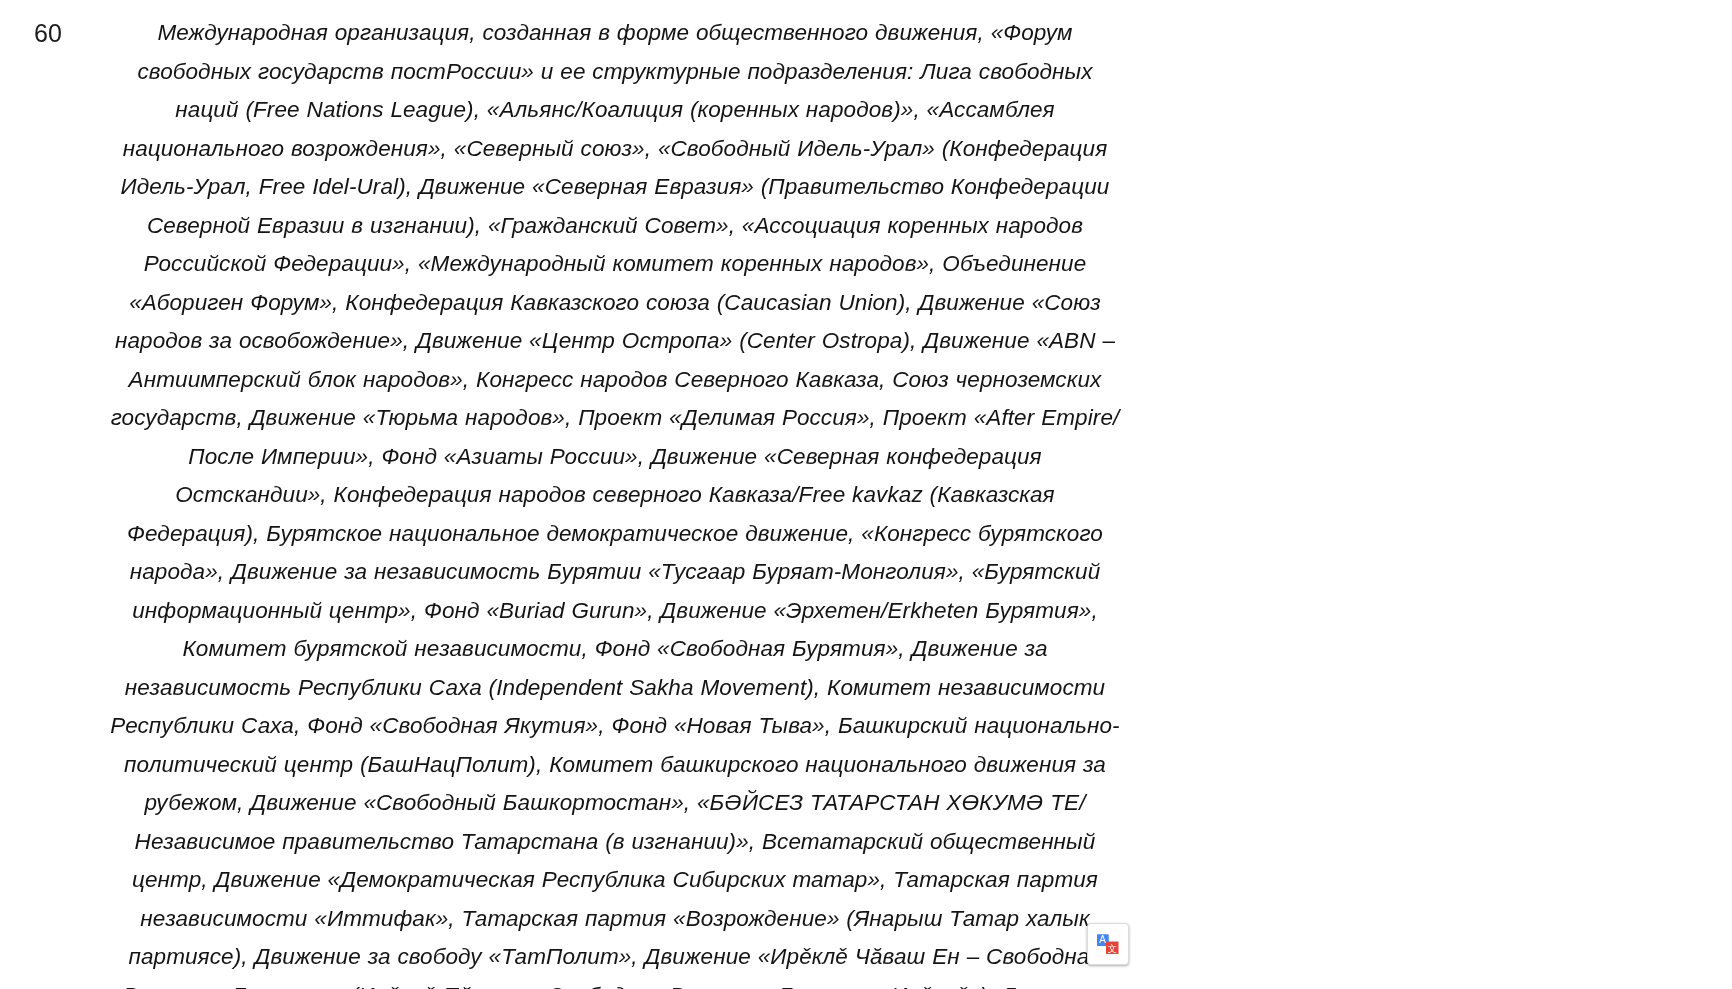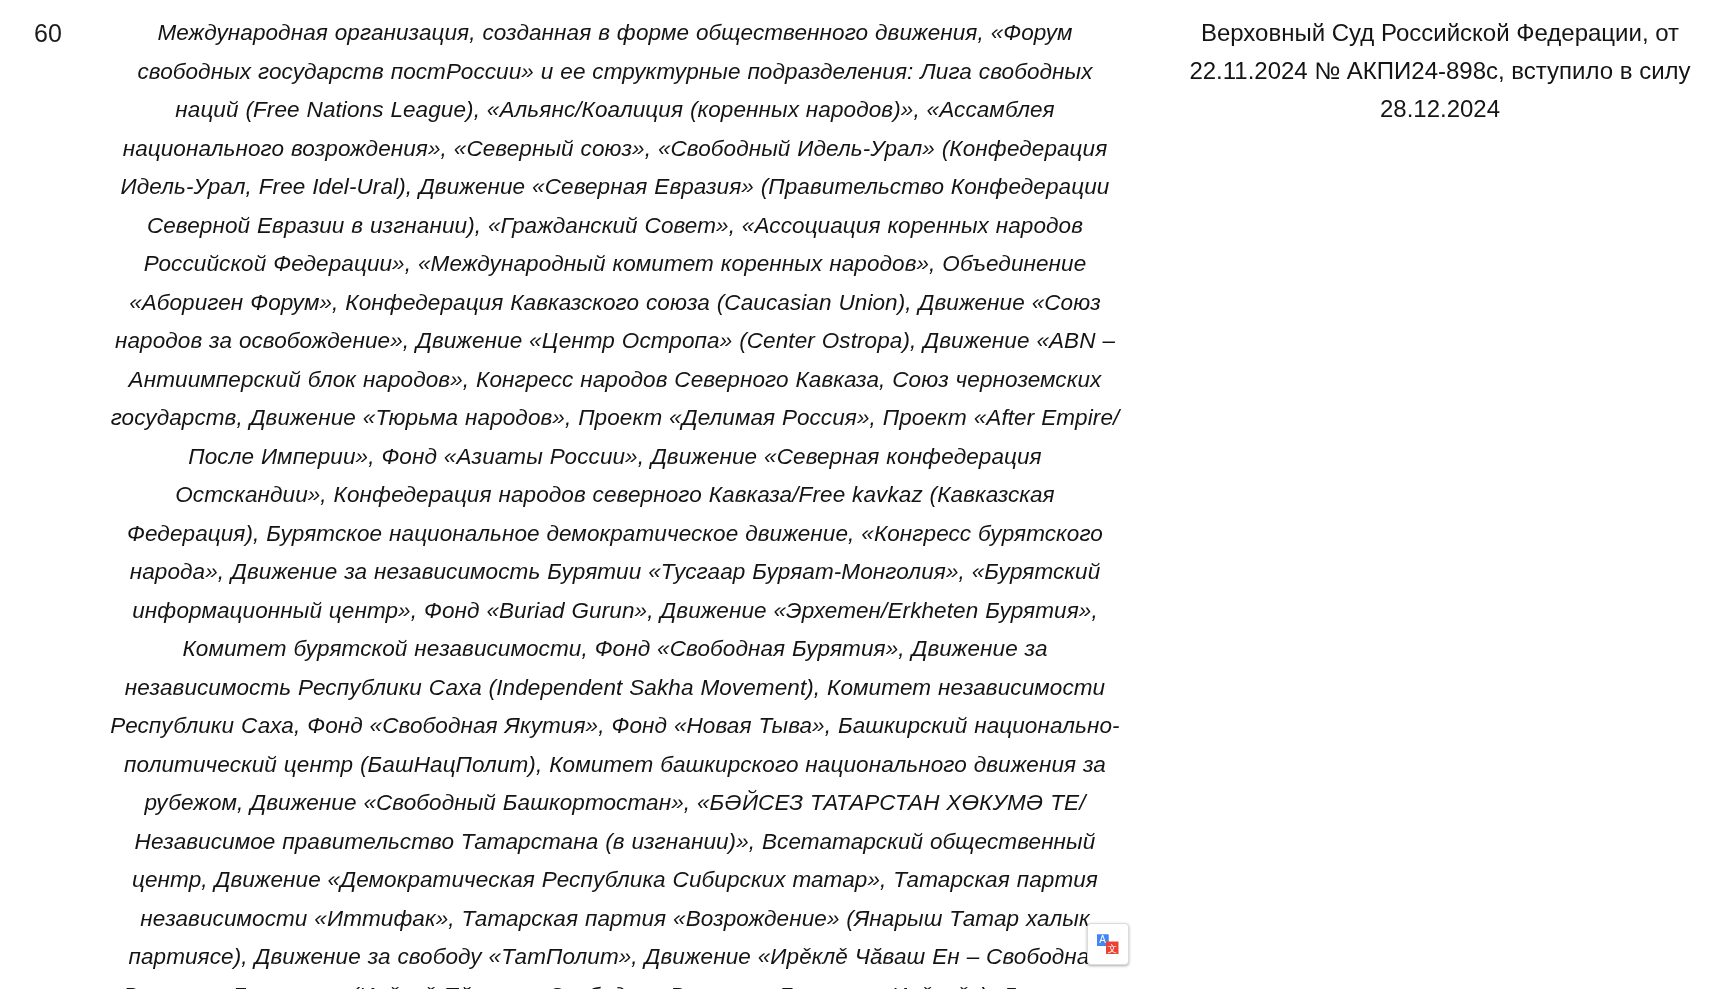--- a/index.html
+++ b/index.html
@@ -82,23 +82,20 @@
 <body>
 
 <div class="page">
 
   <div class="row-number">60</div>
 
   <div class="main-column">
     <div class="body-text"><span>Международная организация, созданная в форме общественного движения, «Форум свободных государств постРоссии» и ее структурные подразделения: Лига свободных наций (Free Nations League), «Альянс/Коалиция (коренных народов)», «Ассамблея национального возрождения», «Северный союз», «Свободный Идель-Урал» (Конфедерация Идель-Урал, Free Idel-Ural), Движение «Северная Евразия» (Правительство Конфедерации Северной Евразии в изгнании), «Гражданский Совет», «Ассоциация коренных народов Российской Федерации», «Международный комитет коренных народов», Объединение «Абориген Форум», Конфедерация Кавказского союза (Caucasian Union), Движение «Союз народов за освобождение», Движение «Центр Остропа» (Center Ostropa), Движение «ABN – Антиимперский блок народов», Конгресс народов Северного Кавказа, Союз черноземских государств, Движение «Тюрьма народов», Проект «Делимая Россия», Проект «After Empire/После Империи», Фонд «Азиаты России», Движение «Северная конфедерация Остскандии», Конфедерация народов северного Кавказа/Free kavkaz (Кавказская Федерация), Бурятское национальное демократическое движение, «Конгресс бурятского народа», Движение за независимость Бурятии «Тусгаар Буряат-Монголия», «Бурятский информационный центр», Фонд «Buriad Gurun», Движение «Эрхетен/Erkheten Бурятия», Комитет бурятской независимости, Фонд «Свободная Бурятия», Движение за независимость Республики Саха (Independent Sakha Movement), Комитет независимости Республики Саха, Фонд «Свободная Якутия», Фонд «Новая Тыва», Башкирский национально-политический центр (БашНацПолит), Комитет башкирского национального движения за рубежом, Движение «Свободный Башкортостан», «БӘЙСЕЗ ТАТАРСТАН ХӨКУМӘ ТЕ/Независимое правительство Татарстана (в изгнании)», Всетатарский общественный центр, Движение «Демократическая Республика Сибирских татар», Татарская партия независимости «Иттифак», Татарская партия «Возрождение» (Янарыш Татар халык партиясе), Движение за свободу «ТатПолит», Движение «Ирěклě Чăваш Ен – Свободная Волжская Булгария» (Ирěклě Пăлхар – Свободная Волжская Булгария, Ирěклěх), Движение «Дипломатический Совет Чувашии – Волжской Булгарии», Организация «Суд им. Архистратига Михаила», Организация «Частный суд «Кебе», </span></div>
   </div>
 
-  <div class="right-column">
-    <div class="ref-text">Верховный Суд Российской Федерации, от 22.11.2024 № АКПИ24-898с, вступило в силу 28.12.2024</div>
-  </div>
 
   <div class="translate-badge">
     <span>
       <svg width="26" height="26" viewBox="0 0 26 26" xmlns="http://www.w3.org/2000/svg">
         <path d="M2 3.5h11.5v11.5H2z" fill="#4285F4"></path>
         <path d="M2 3.5h11.5v11.5H2z" fill="#4285F4"></path>
         <text x="7.6" y="12.4" font-family="Liberation Sans, sans-serif" font-size="10" fill="#ffffff" text-anchor="middle">A</text>
         <path d="M11 10.5h12.5V23H11z" fill="#EA4335"></path>
         <text x="17.2" y="20.6" font-family="Liberation Sans, sans-serif" font-size="9.5" fill="#ffffff" text-anchor="middle">文</text>
       </svg>

